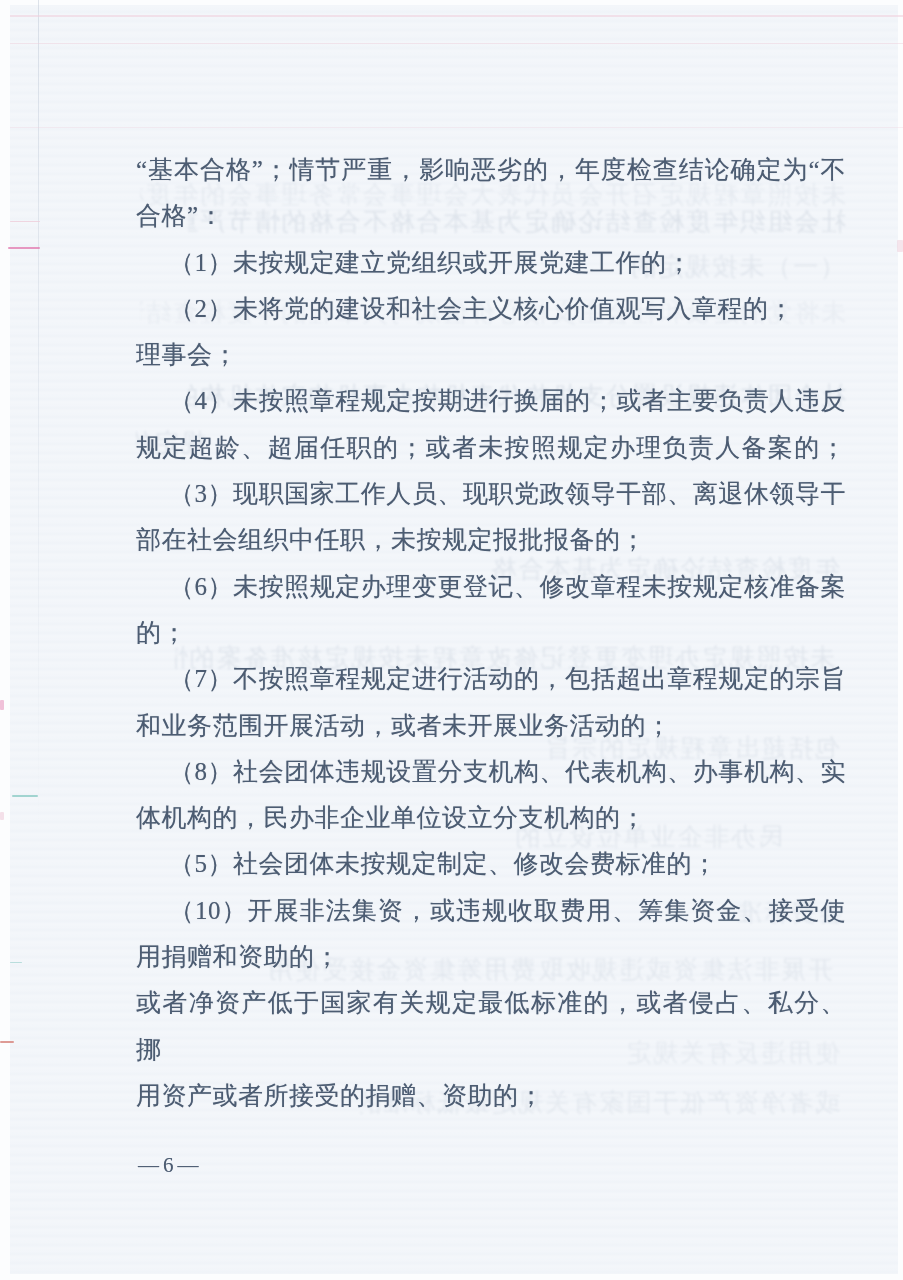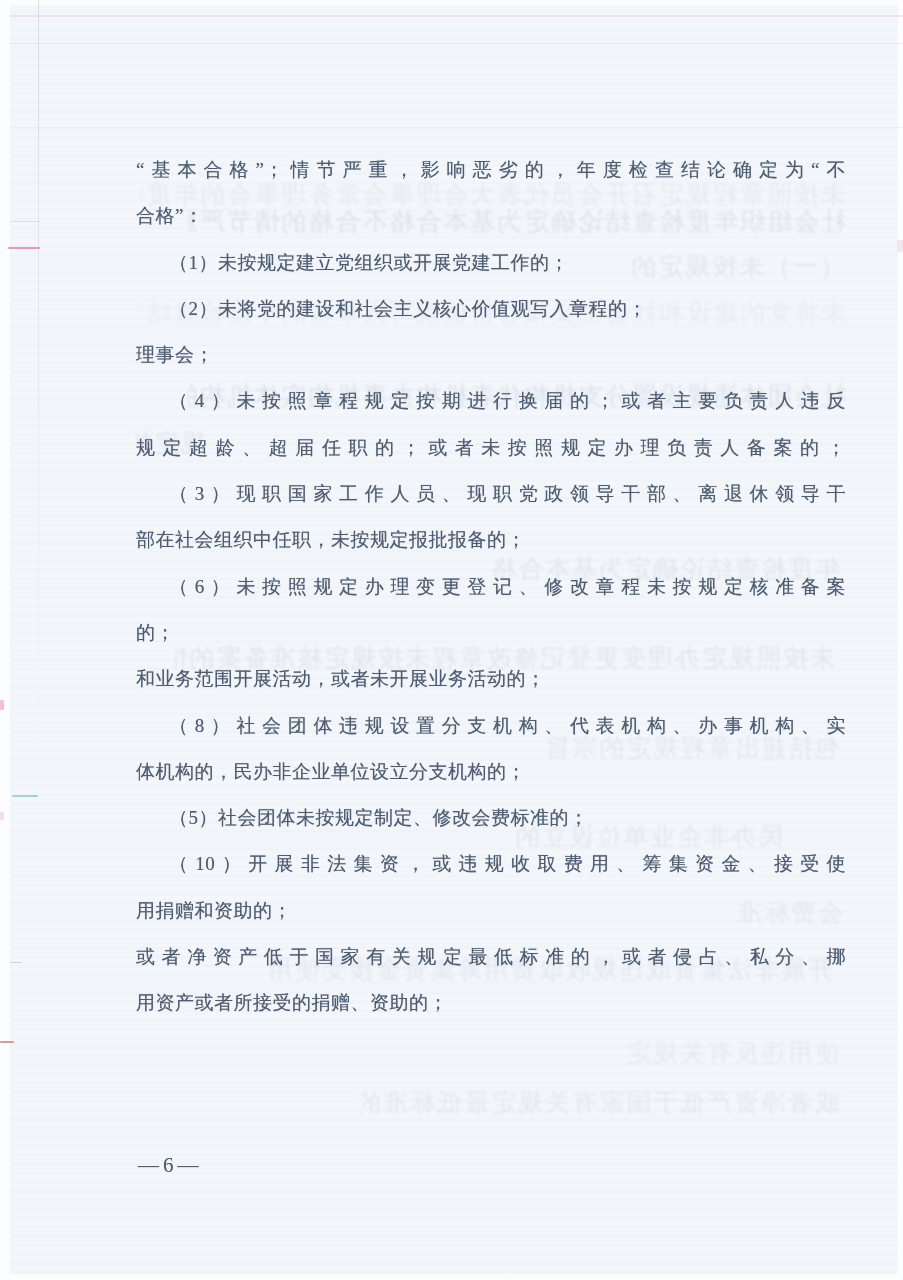--- a/index.html
+++ b/index.html
@@ -45,21 +45,21 @@
     filter:blur(1.3px);
     letter-spacing:2px;
     pointer-events:none;
     user-select:none;
   }
 
   
   .textblock{
     position:absolute;left:136px;top:147px;width:710px;
     color:var(--ink,#4c5c72);
-    font-size:19px;line-height:46.3px;
+    font-size:25px;line-height:46.3px;
     text-shadow:0 0 0.7px rgba(76,92,114,0.55);
   }
   .line{
     text-align:justify;
     white-space:nowrap;
     letter-spacing:0.5px;
   }
   .line.full{ text-align-last:justify; white-space:normal; }
   .line.indent{ padding-left:33px; }
 
@@ -119,20 +119,21 @@
       <div class="line">合格”：</div>
       <div class="line indent">（1）未按规定建立党组织或开展党建工作的；</div>
       <div class="line indent">（2）未将党的建设和社会主义核心价值观写入章程的；</div>
       <div class="line">理事会；</div>
       <div class="line indent full">（4）未按照章程规定按期进行换届的；或者主要负责人违反</div>
       <div class="line full">规定超龄、超届任职的；或者未按照规定办理负责人备案的；</div>
       <div class="line indent full">（3）现职国家工作人员、现职党政领导干部、离退休领导干</div>
       <div class="line">部在社会组织中任职，未按规定报批报备的；</div>
       <div class="line indent full">（6）未按照规定办理变更登记、修改章程未按规定核准备案</div>
       <div class="line">的；</div>
+      <div class="line indent full">（7）不按照章程规定进行活动的，包括超出章程规定的宗旨</div>
       <div class="line">和业务范围开展活动，或者未开展业务活动的；</div>
       <div class="line indent full">（8）社会团体违规设置分支机构、代表机构、办事机构、实</div>
       <div class="line">体机构的，民办非企业单位设立分支机构的；</div>
       <div class="line indent">（5）社会团体未按规定制定、修改会费标准的；</div>
       <div class="line indent full">（10）开展非法集资，或违规收取费用、筹集资金、接受使</div>
       <div class="line">用捐赠和资助的；</div>
       <div class="line full">或者净资产低于国家有关规定最低标准的，或者侵占、私分、挪</div>
       <div class="line">用资产或者所接受的捐赠、资助的；</div>
     </div>
 

